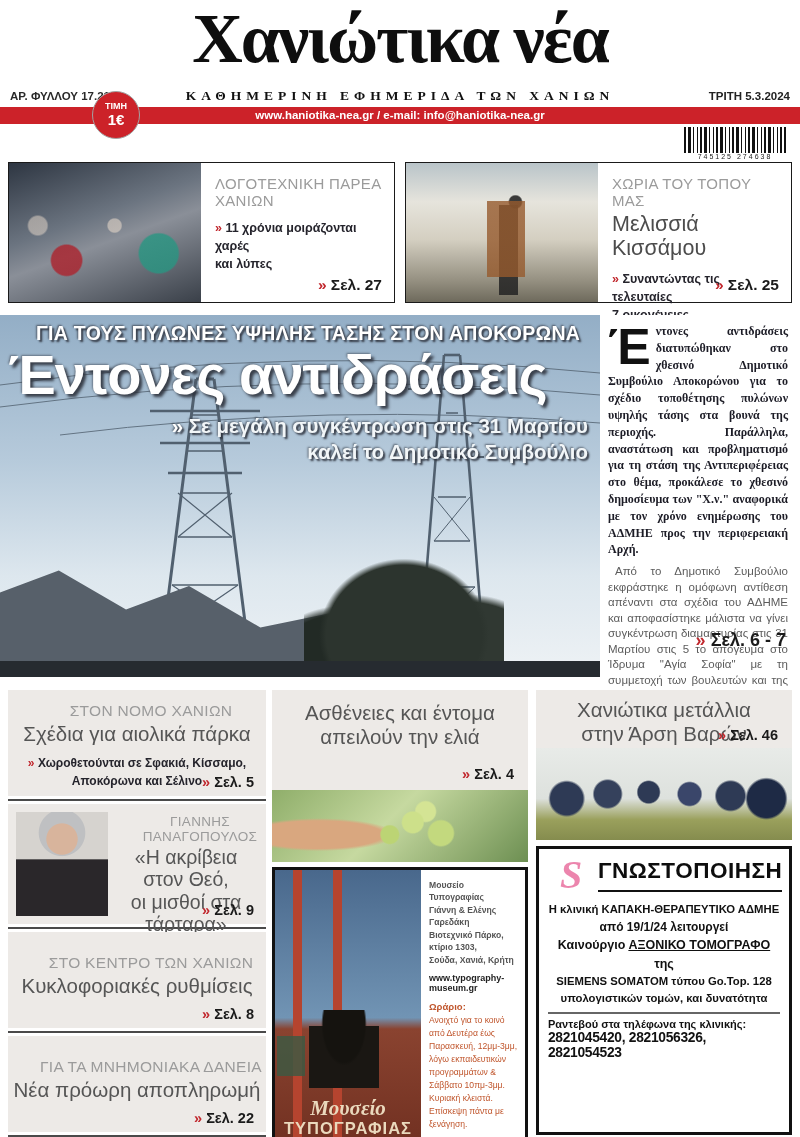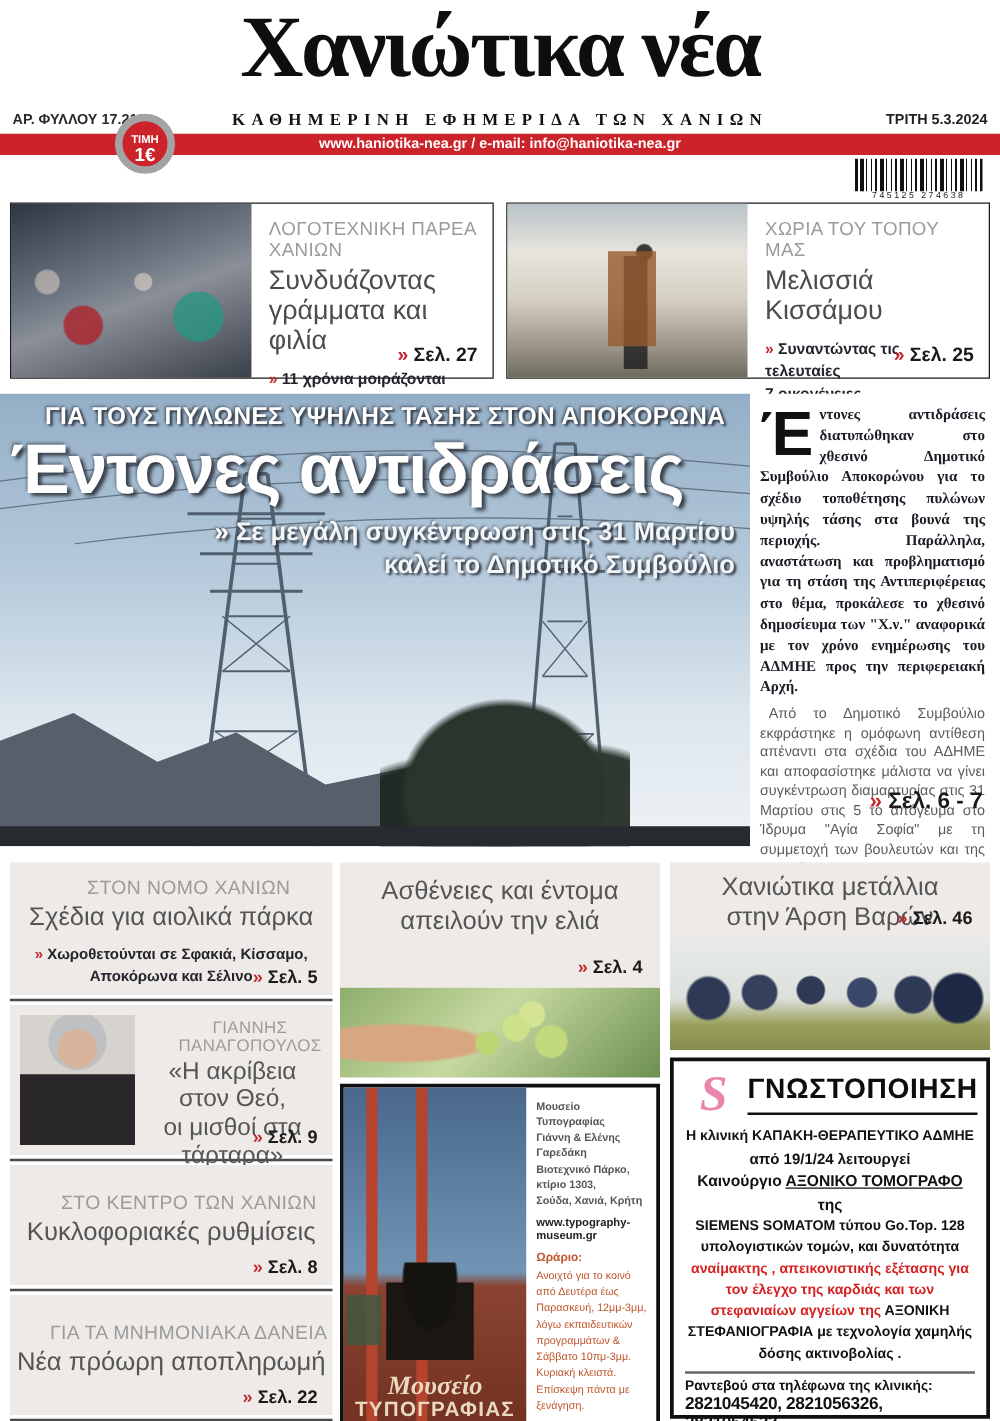--- a/index.html
+++ b/index.html
@@ -6,21 +6,21 @@
   html,body { width:800px; height:1137px; background:#fff; font-family:"Liberation Sans",sans-serif; position:relative; overflow:hidden; }
 
   
   .masthead { position:absolute; top:0; left:0; width:800px; height:158px; background:#fff; }
   .mast-title { position:absolute; top:0px; left:0; right:0; text-align:center; font-family:"Liberation Serif",serif; font-weight:bold; font-size:70px; letter-spacing:-2px; color:#0e0e0e; line-height:1.1; }
   .mast-issue { position:absolute; top:90px; left:10px; font-size:11.5px; color:#2a2a2a; font-weight:bold; }
   .mast-subtitle { position:absolute; top:88px; left:0; right:0; text-align:center; font-family:"Liberation Serif",serif; font-weight:bold; font-size:13.5px; letter-spacing:5px; color:#111; }
   .mast-date { position:absolute; top:90px; right:10px; font-size:11.5px; color:#222; font-weight:bold; }
   .redbar { position:absolute; top:107px; left:0; width:800px; height:17px; background:#cc2229; }
   .redbar-text { color:#fff; font-weight:bold; font-size:11.5px; text-align:center; line-height:17px; }
-  .price-circle { position:absolute; top:91px; left:92px; width:48px; height:48px; border-radius:50%; background:#cc2229; border:6px solid #a3a3a3; color:#fff; text-align:center; z-index:3; }
+  .price-circle { position:absolute; top:91px; left:92px; width:48px; height:48px; border-radius:50%; background:#cc2229; border:1px solid #a3a3a3; color:#fff; text-align:center; z-index:3; }
   .price-label { font-size:9px; margin-top:9px; font-weight:bold; }
   .price-value { font-size:15px; font-weight:bold; }
   .barcode { position:absolute; top:127px; right:14px; width:102px; }
   .barcode-bars { height:26px; background:repeating-linear-gradient(90deg,#111 0 2px,#fff 2px 4px,#111 4px 7px,#fff 7px 9px,#111 9px 10px,#fff 10px 13px,#111 13px 14px,#fff 14px 16px); }
   .barcode-digits { font-size:7px; text-align:center; letter-spacing:2px; color:#222; }
 
   
   .story-box { position:absolute; top:162px; height:141px; border:1px solid #1a1a1a; background:#fff; display:flex; }
   .story-box.left { left:8px; width:387px; }
   .story-box.right { left:405px; width:387px; }
@@ -163,21 +163,20 @@
   <div class="barcode">
     <div class="barcode-bars"></div>
     <div class="barcode-digits">745125 274638</div>
   </div>
 </header>
 
 <section class="story-box left">
   <div class="story-photo photo-group"></div>
   <div class="story-text">
     <div class="kicker">ΛΟΓΟΤΕΧΝΙΚΗ ΠΑΡΕΑ ΧΑΝΙΩΝ</div>
-    <div class="story-head">Συνδυάζοντας γράμματα και φιλία</div>
     <div class="bullet">
       <span class="marker">»</span>
       <span>11 χρόνια μοιράζονται χαρές</span><br>
       <span>και λύπες</span>
     </div>
     <div class="page-link">
       <span class="marker">»</span>
       <span>Σελ. 27</span>
     </div>
   </div>
@@ -362,22 +361,19 @@
       <div class="clinic-title">ΓΝΩΣΤΟΠΟΙΗΣΗ</div>
     </div>
     <div class="clinic-body">
       <div>Η κλινική ΚΑΠΑΚΗ-ΘΕΡΑΠΕΥΤΙΚΟ ΑΔΜΗΕ</div>
       <div class="clinic-l2">από 19/1/24 λειτουργεί</div>
       <div class="clinic-l3">
         <span>Καινούργιο </span><span class="u">ΑΞΟΝΙΚΟ ΤΟΜΟΓΡΑΦΟ</span><span> της</span>
       </div>
       <div>SIEMENS SOMATOM τύπου Go.Top. 128</div>
       <div>υπολογιστικών τομών, και δυνατότητα</div>
-      <div>
-        <span class="clinic-red">αναίμακτης , απεικονιστικής εξέτασης για τον έλεγχο της καρδιάς και των στεφανιαίων αγγείων της </span><span>ΑΞΟΝΙΚΗ ΣΤΕΦΑΝΙΟΓΡΑΦΙΑ</span><span> με τεχνολογία χαμηλής δόσης ακτινοβολίας .</span>
-      </div>
     </div>
     <hr class="clinic-hr">
     <div class="clinic-foot cf1">Ραντεβού στα τηλέφωνα της κλινικής:</div>
     <div class="clinic-foot cf2">2821045420, 2821056326, 2821054523</div>
 
   </div>
 </section>
 
 </body></html>

